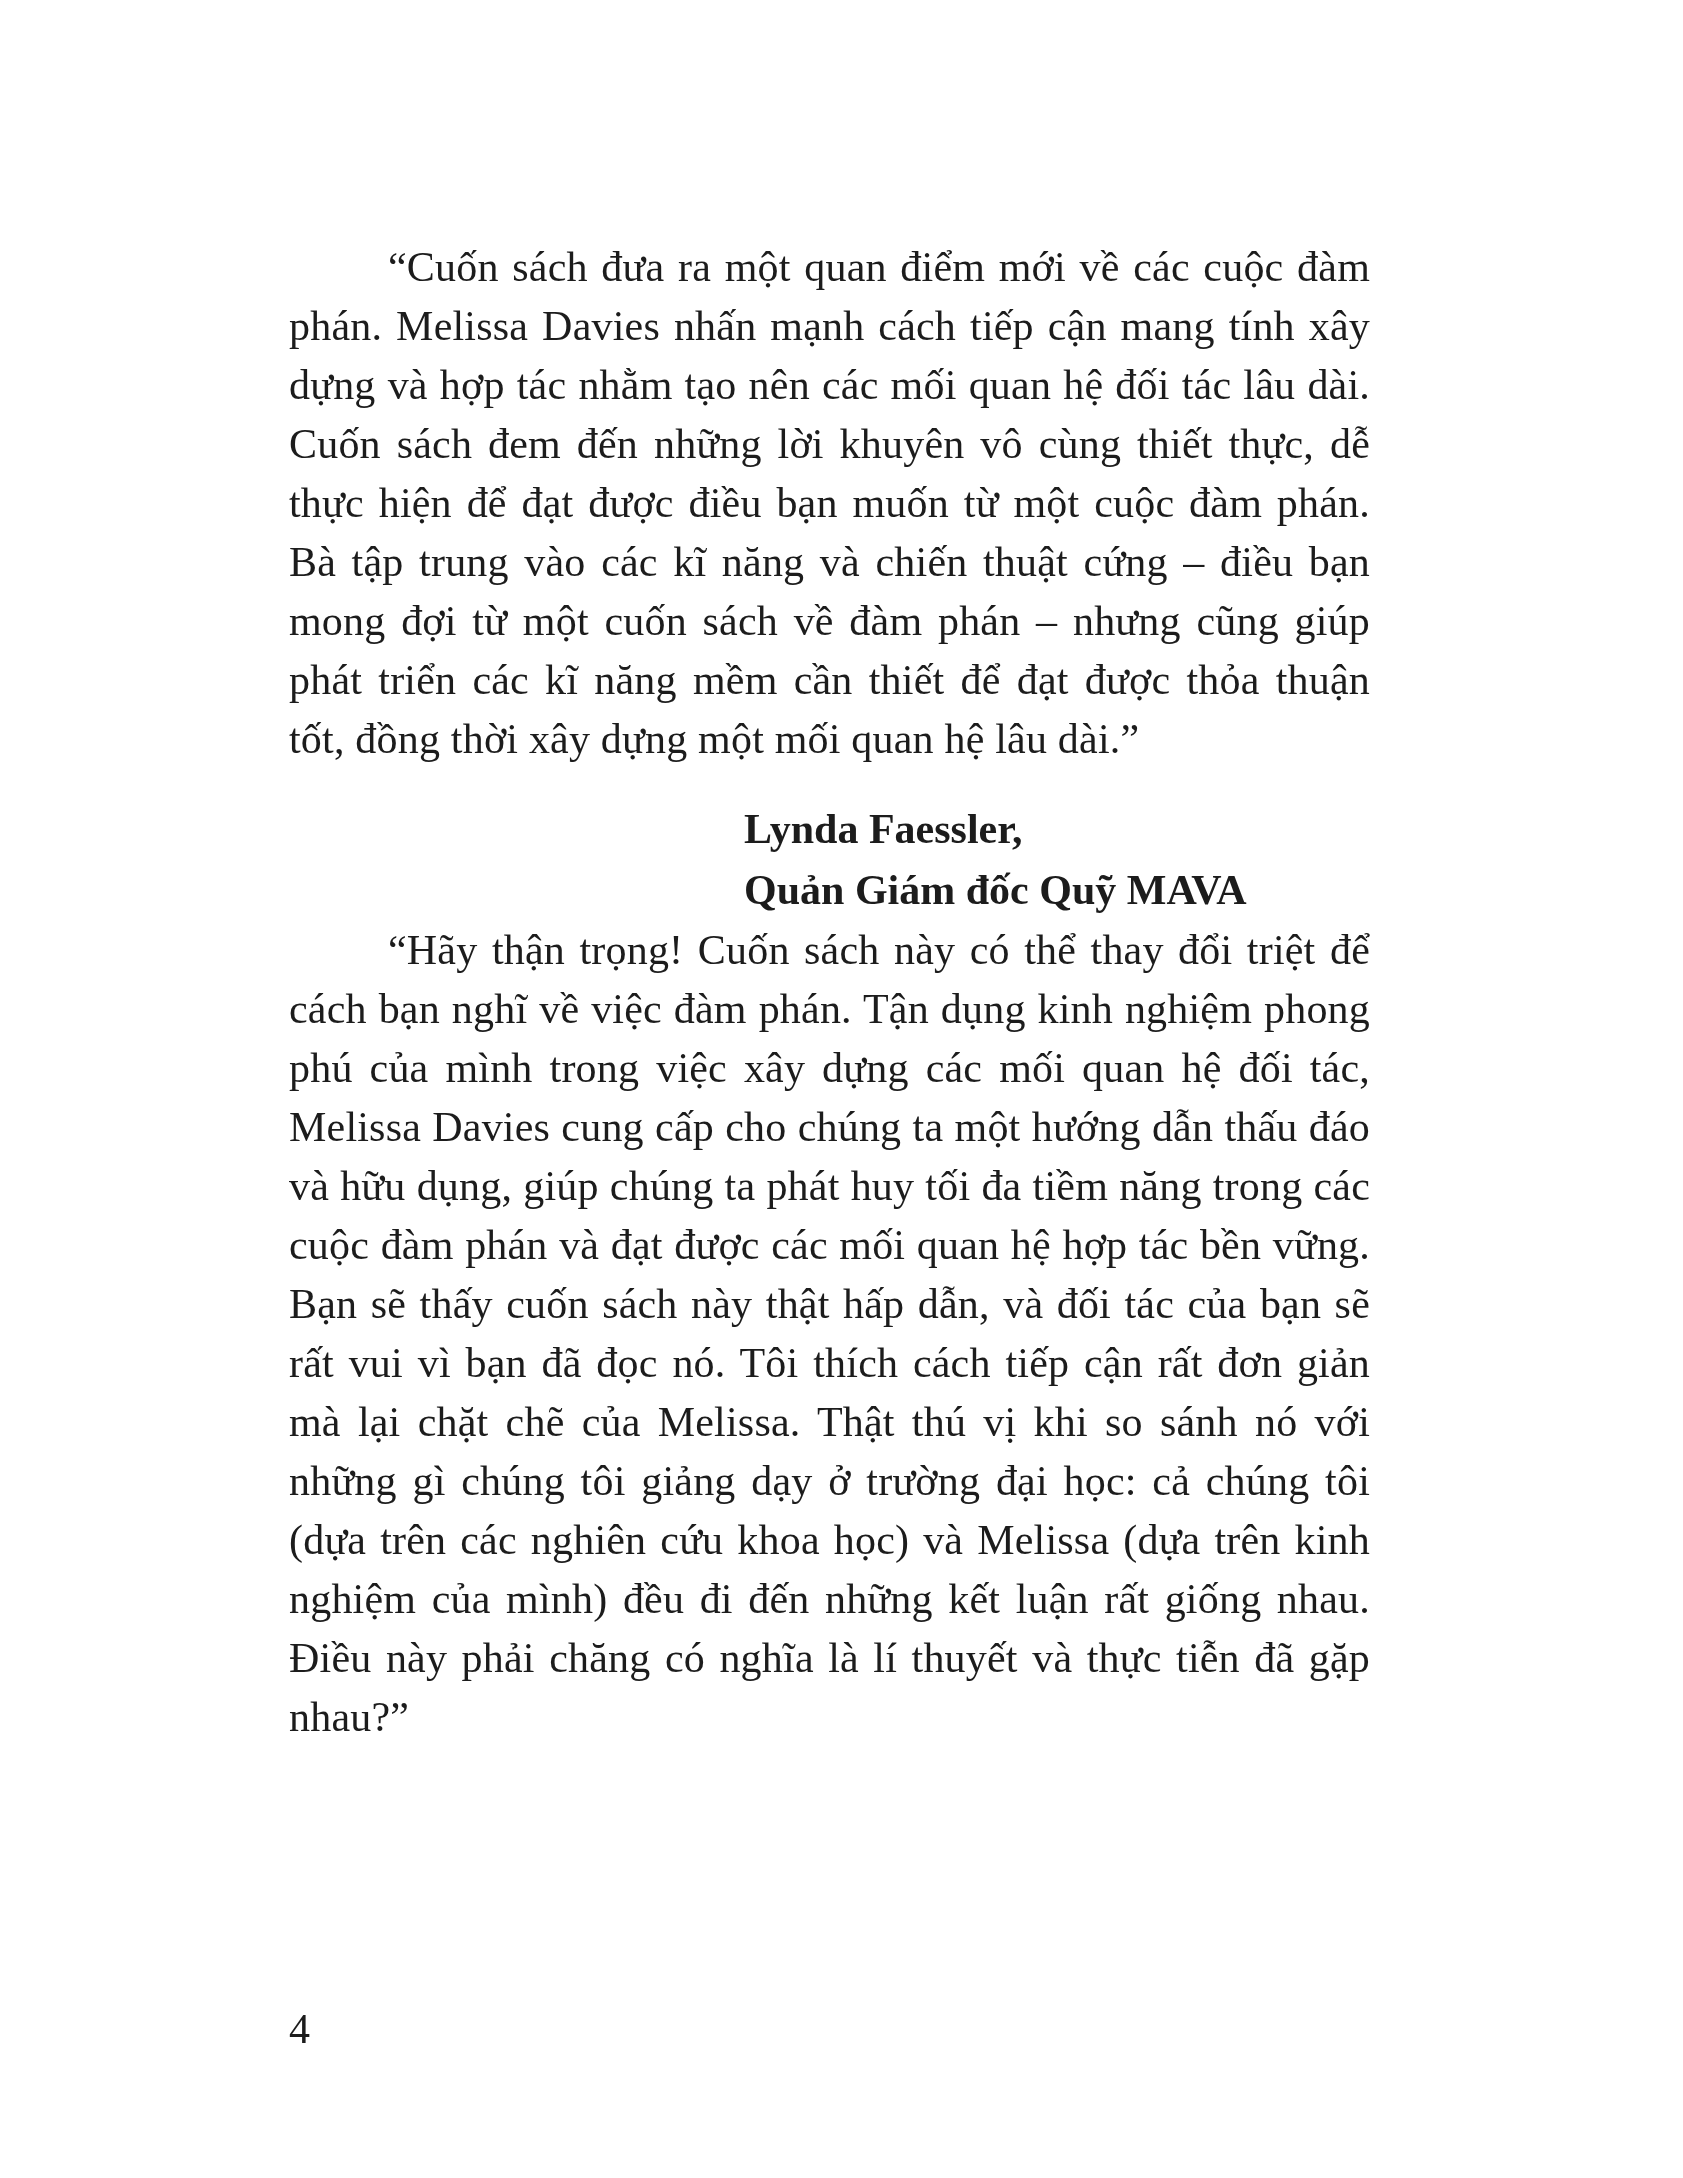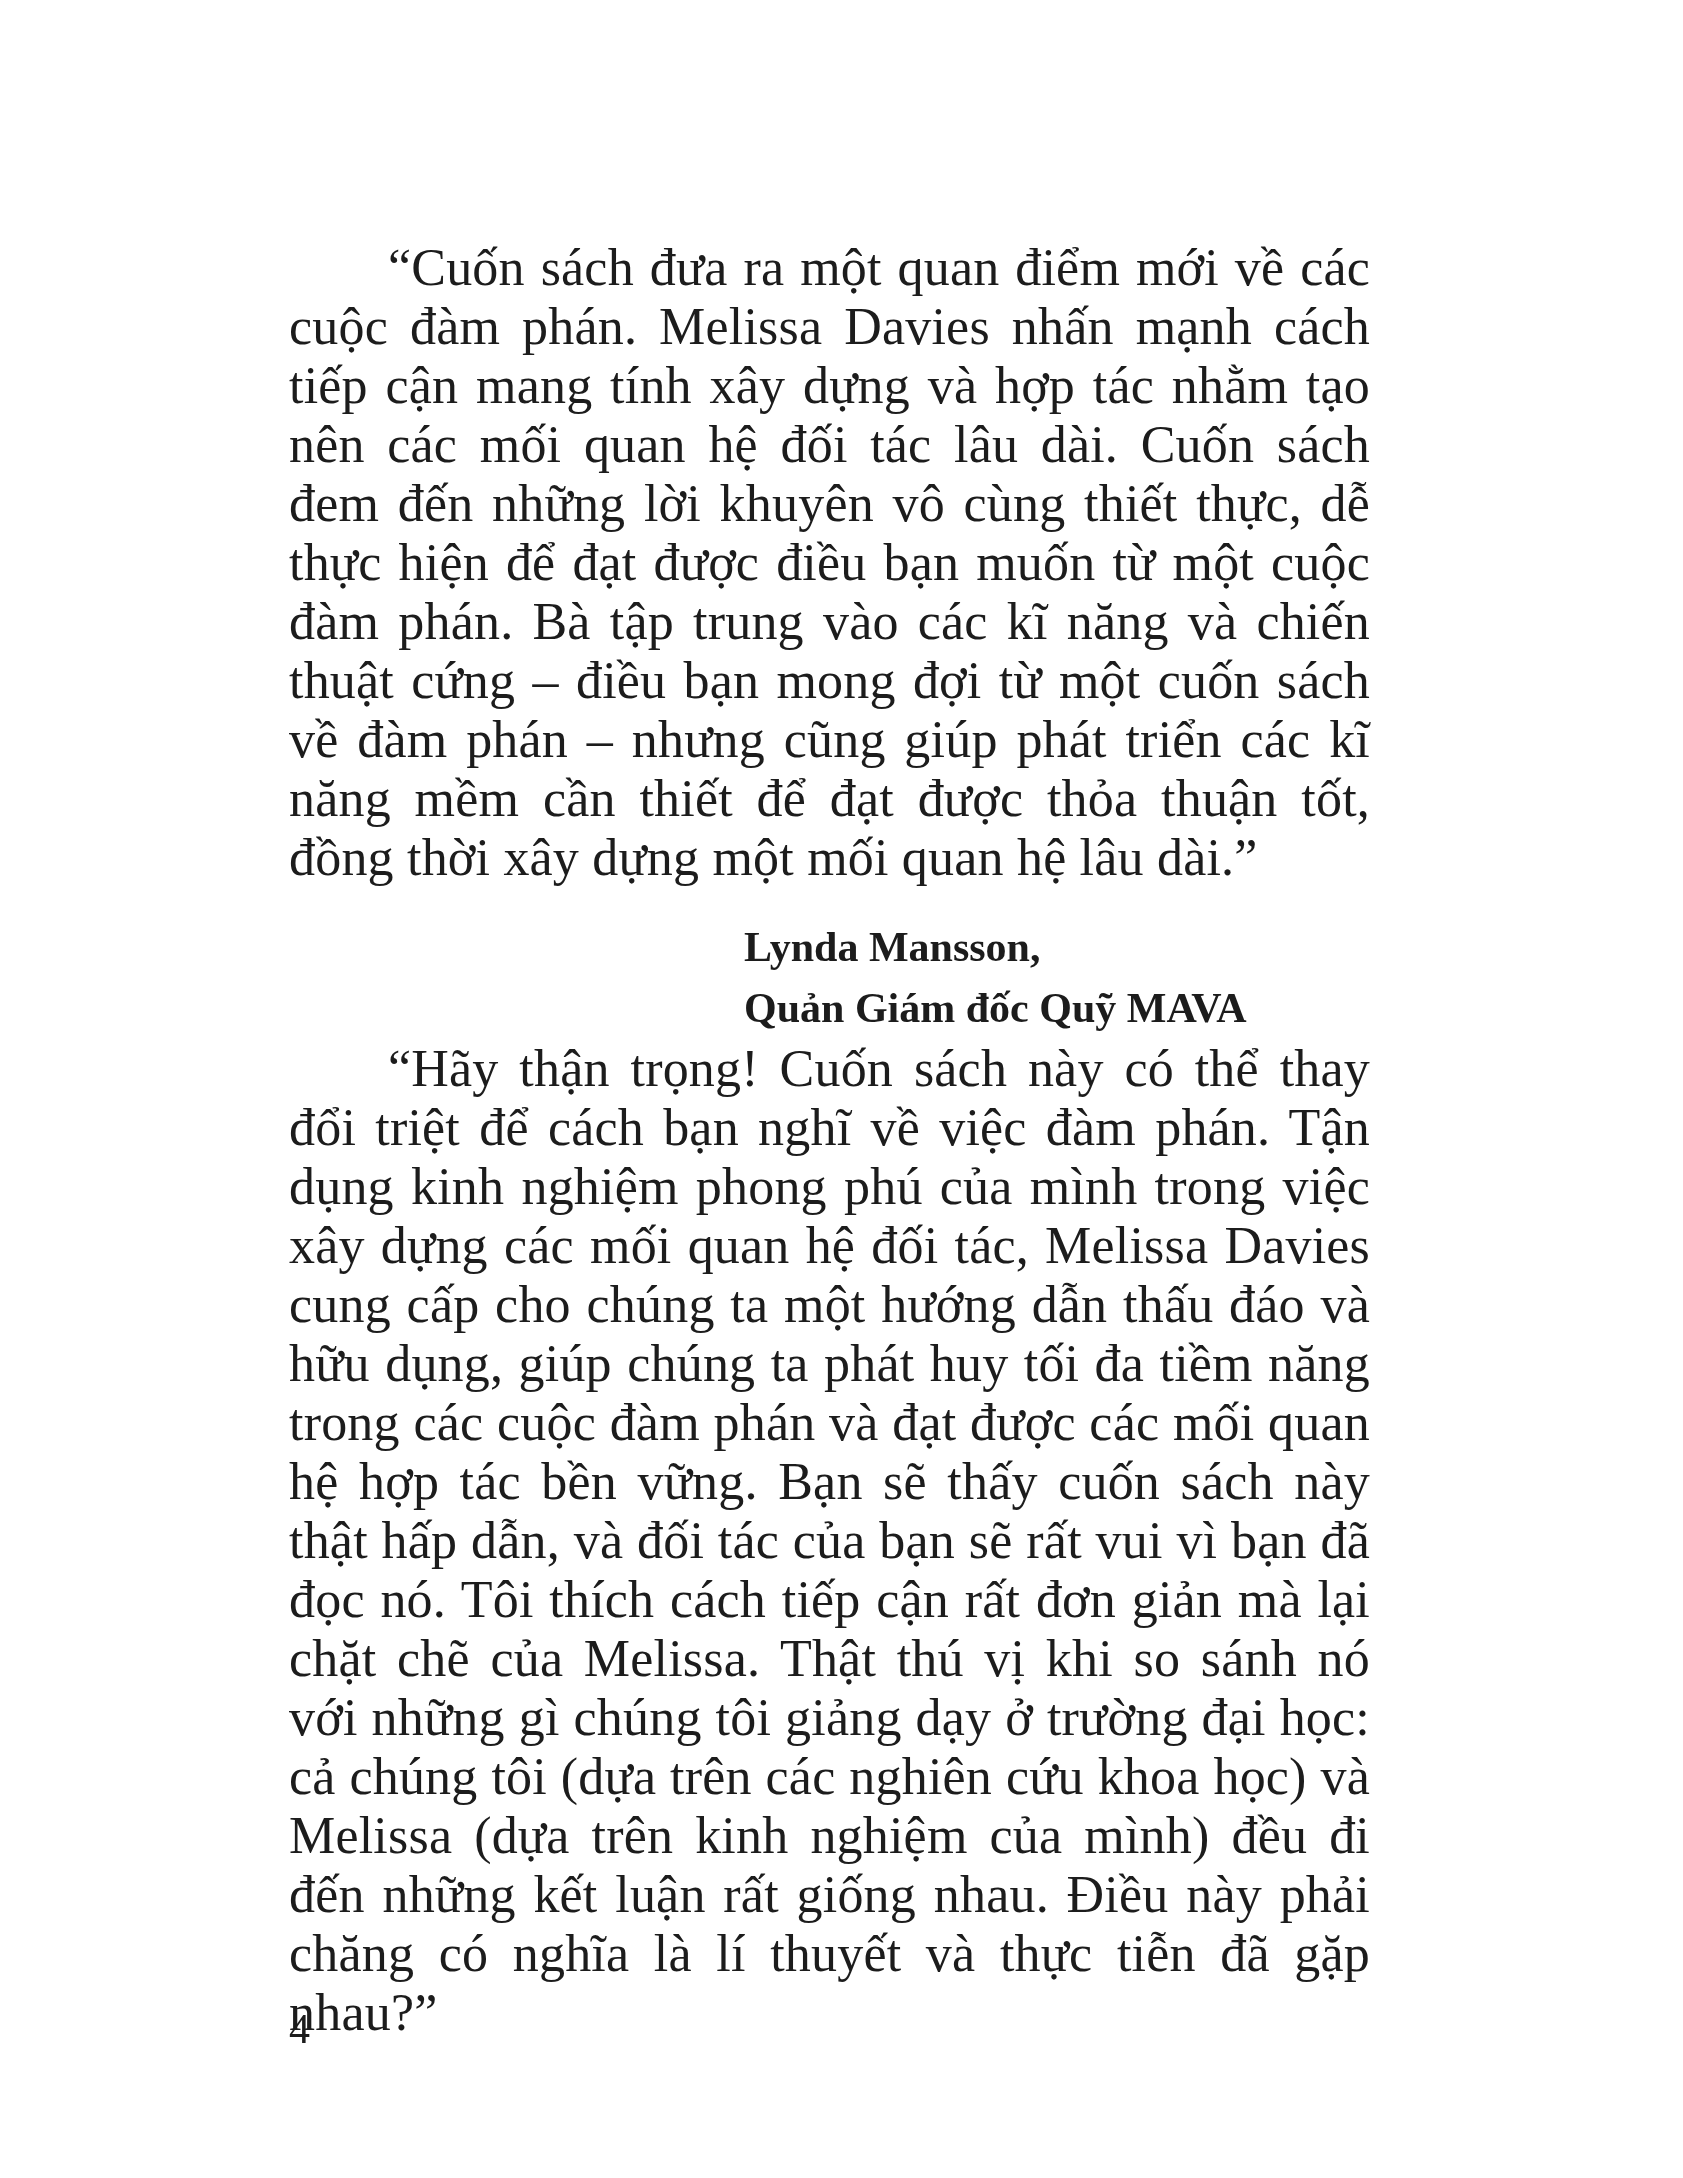--- a/index.html
+++ b/index.html
@@ -16,21 +16,21 @@
     overflow: hidden;
   }
   .content {
     position: absolute;
     left: 289px;
     top: 238px;
     width: 1081px;
   }
   .quote-text {
     margin: 0;
-    font-size: 52px;
+    font-size: 42px;
     line-height: 59px;
     text-align: justify;
     text-indent: 99px;
     letter-spacing: 0.2px;
   }
   .attribution {
     margin-top: 30px;
     margin-left: 455px;
     font-weight: bold;
     font-size: 42px;
@@ -48,21 +48,21 @@
 </style>
 </head>
 <body>
 
 <div class="page">
   <div class="content">
 
     <section class="quote-block first">
       <p class="quote-text">“Cuốn sách đưa ra một quan điểm mới về các cuộc đàm phán. Melissa Davies nhấn mạnh cách tiếp cận mang tính xây dựng và hợp tác nhằm tạo nên các mối quan hệ đối tác lâu dài. Cuốn sách đem đến những lời khuyên vô cùng thiết thực, dễ thực hiện để đạt được điều bạn muốn từ một cuộc đàm phán. Bà tập trung vào các kĩ năng và chiến thuật cứng – điều bạn mong đợi từ một cuốn sách về đàm phán – nhưng cũng giúp phát triển các kĩ năng mềm cần thiết để đạt được thỏa thuận tốt, đồng thời xây dựng một mối quan hệ lâu dài.”</p>
       <div class="attribution">
-        <div class="attr-line">Lynda Mansson,</div>
+        <div class="attr-line">Lynda Faessler,</div>
         <div class="attr-line">Quản Giám đốc Quỹ MAVA</div>
       </div>
     </section>
 
     <section class="quote-block second">
       <p class="quote-text">“Hãy thận trọng! Cuốn sách này có thể thay đổi triệt để cách bạn nghĩ về việc đàm phán. Tận dụng kinh nghiệm phong phú của mình trong việc xây dựng các mối quan hệ đối tác, Melissa Davies cung cấp cho chúng ta một hướng dẫn thấu đáo và hữu dụng, giúp chúng ta phát huy tối đa tiềm năng trong các cuộc đàm phán và đạt được các mối quan hệ hợp tác bền vững. Bạn sẽ thấy cuốn sách này thật hấp dẫn, và đối tác của bạn sẽ rất vui vì bạn đã đọc nó. Tôi thích cách tiếp cận rất đơn giản mà lại chặt chẽ của Melissa. Thật thú vị khi so sánh nó với những gì chúng tôi giảng dạy ở trường đại học: cả chúng tôi (dựa trên các nghiên cứu khoa học) và Melissa (dựa trên kinh nghiệm của mình) đều đi đến những kết luận rất giống nhau. Điều này phải chăng có nghĩa là lí thuyết và thực tiễn đã gặp nhau?”</p>
     </section>
 
   </div>
 

